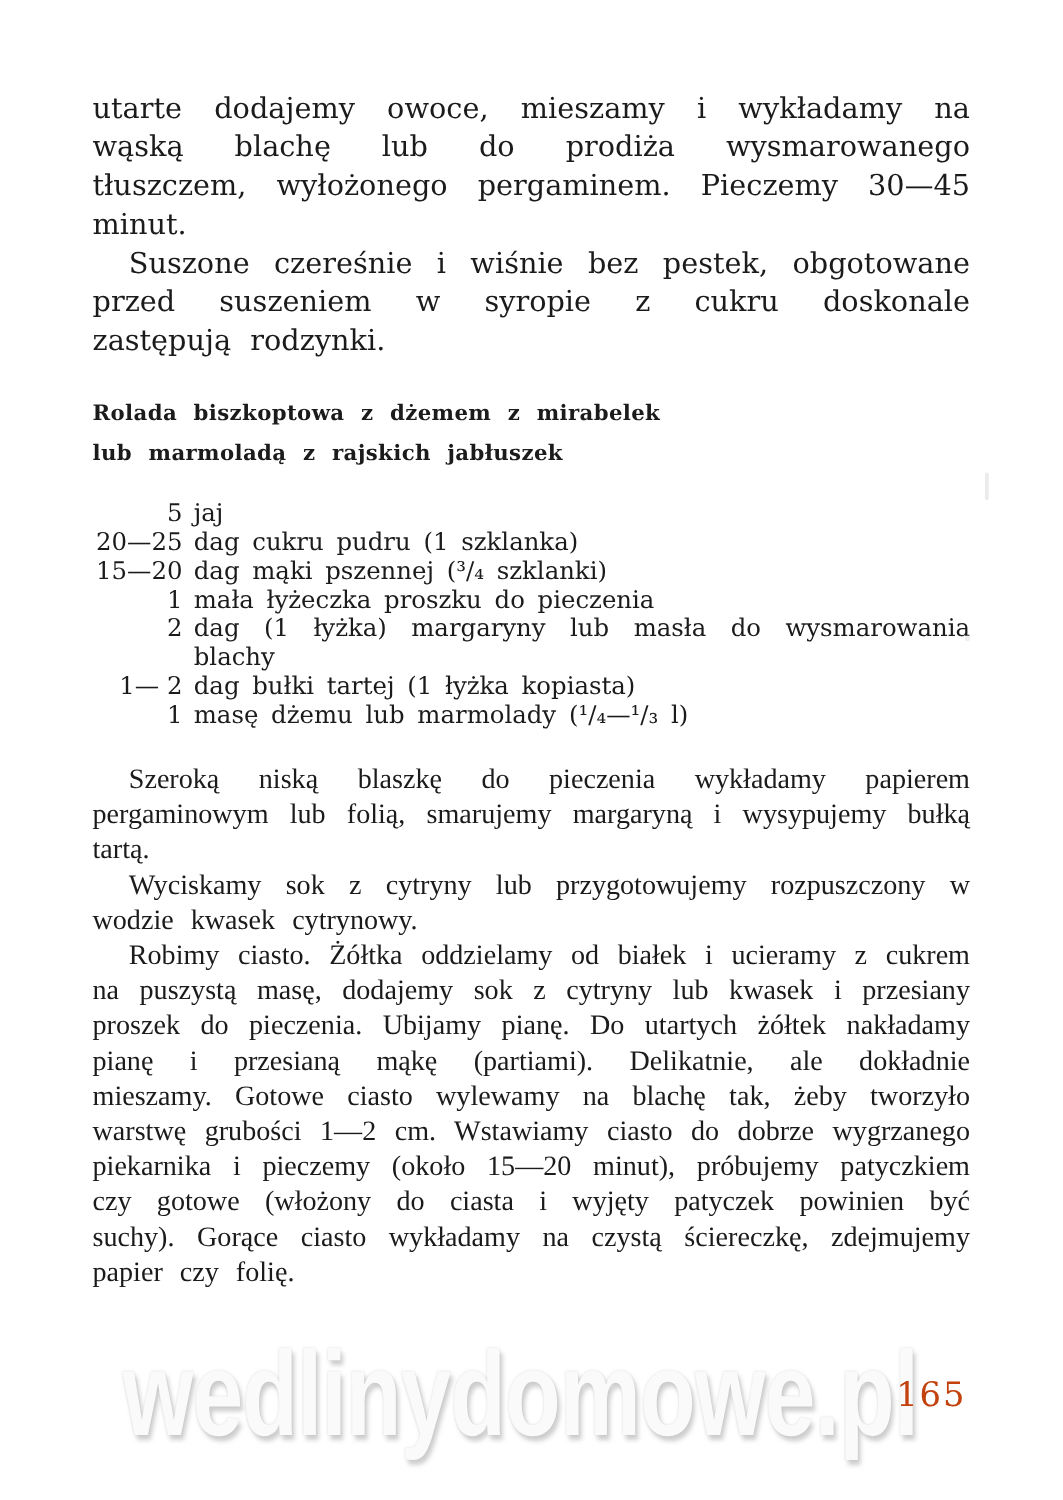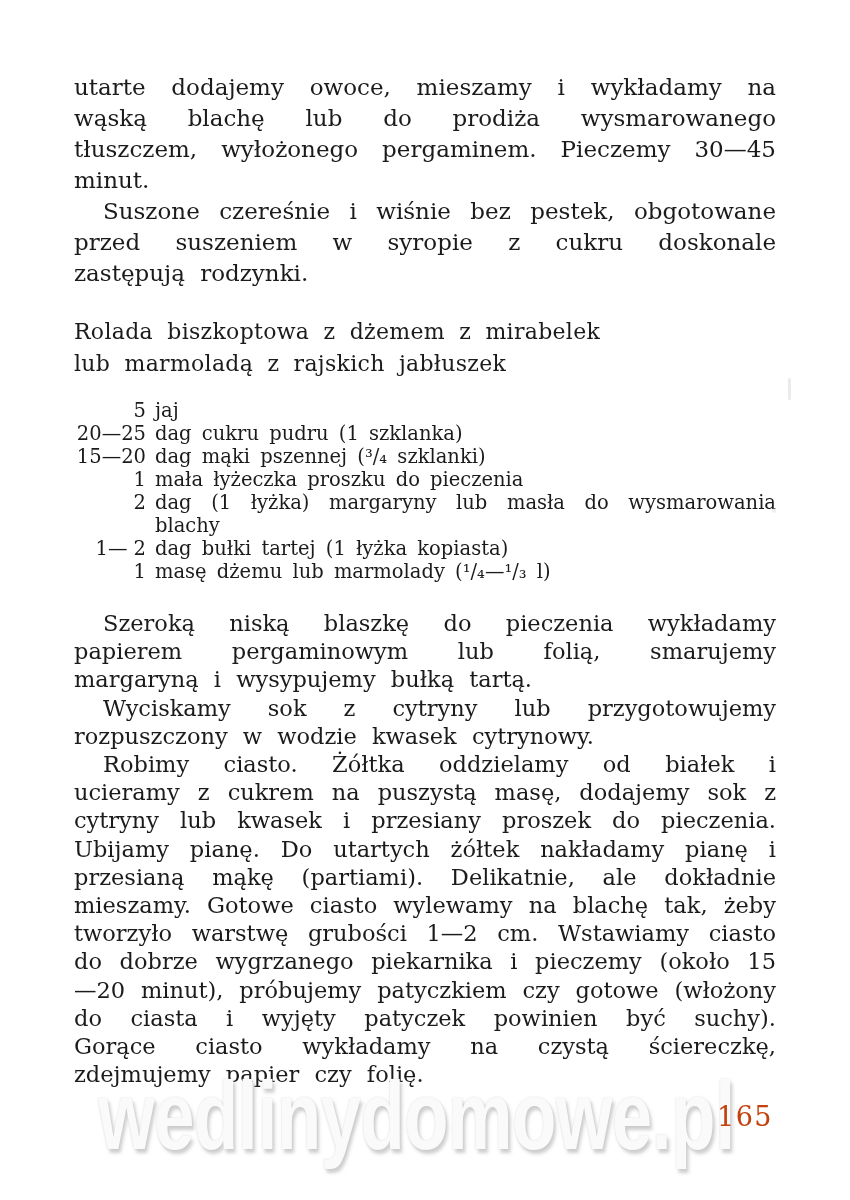--- a/index.html
+++ b/index.html
@@ -26,22 +26,22 @@
   }
   .para {
     font-size: 23px;
     line-height: 31px;
     text-align: justify;
     word-spacing: 8px;
     margin: 0;
   }
   .indent { text-indent: 29px; }
   .recipe-title {
-    font-weight: normal;
-    font-size: 22px;
+    font-weight: bold;
+    font-size: 17px;
     line-height: 31.5px;
     word-spacing: 7px;
     margin-top: 27px;
     letter-spacing: 0.3px;
   }
   .ingredients {
     margin-top: 20px;
     font-size: 19.5px;
     line-height: 23px;
   }
@@ -51,21 +51,21 @@
     width: 72px;
     text-align: right;
     white-space: pre;
   }
   .ing-text {
     flex: 1;
     margin-left: 9px;
     text-align: justify;
     word-spacing: 4px;
   }
-  .instructions { margin-top: 26px; }
+  .instructions { margin-top: 26px; font-family: Liberation Serif, serif; }
   .instructions .para {
     font-size: 22.5px;
     line-height: 28.2px;
   }
   .watermark {
     position: absolute;
     left: 98px;
     top: 1066px;
     font-family: "Liberation Sans", sans-serif;
     font-weight: bold;

